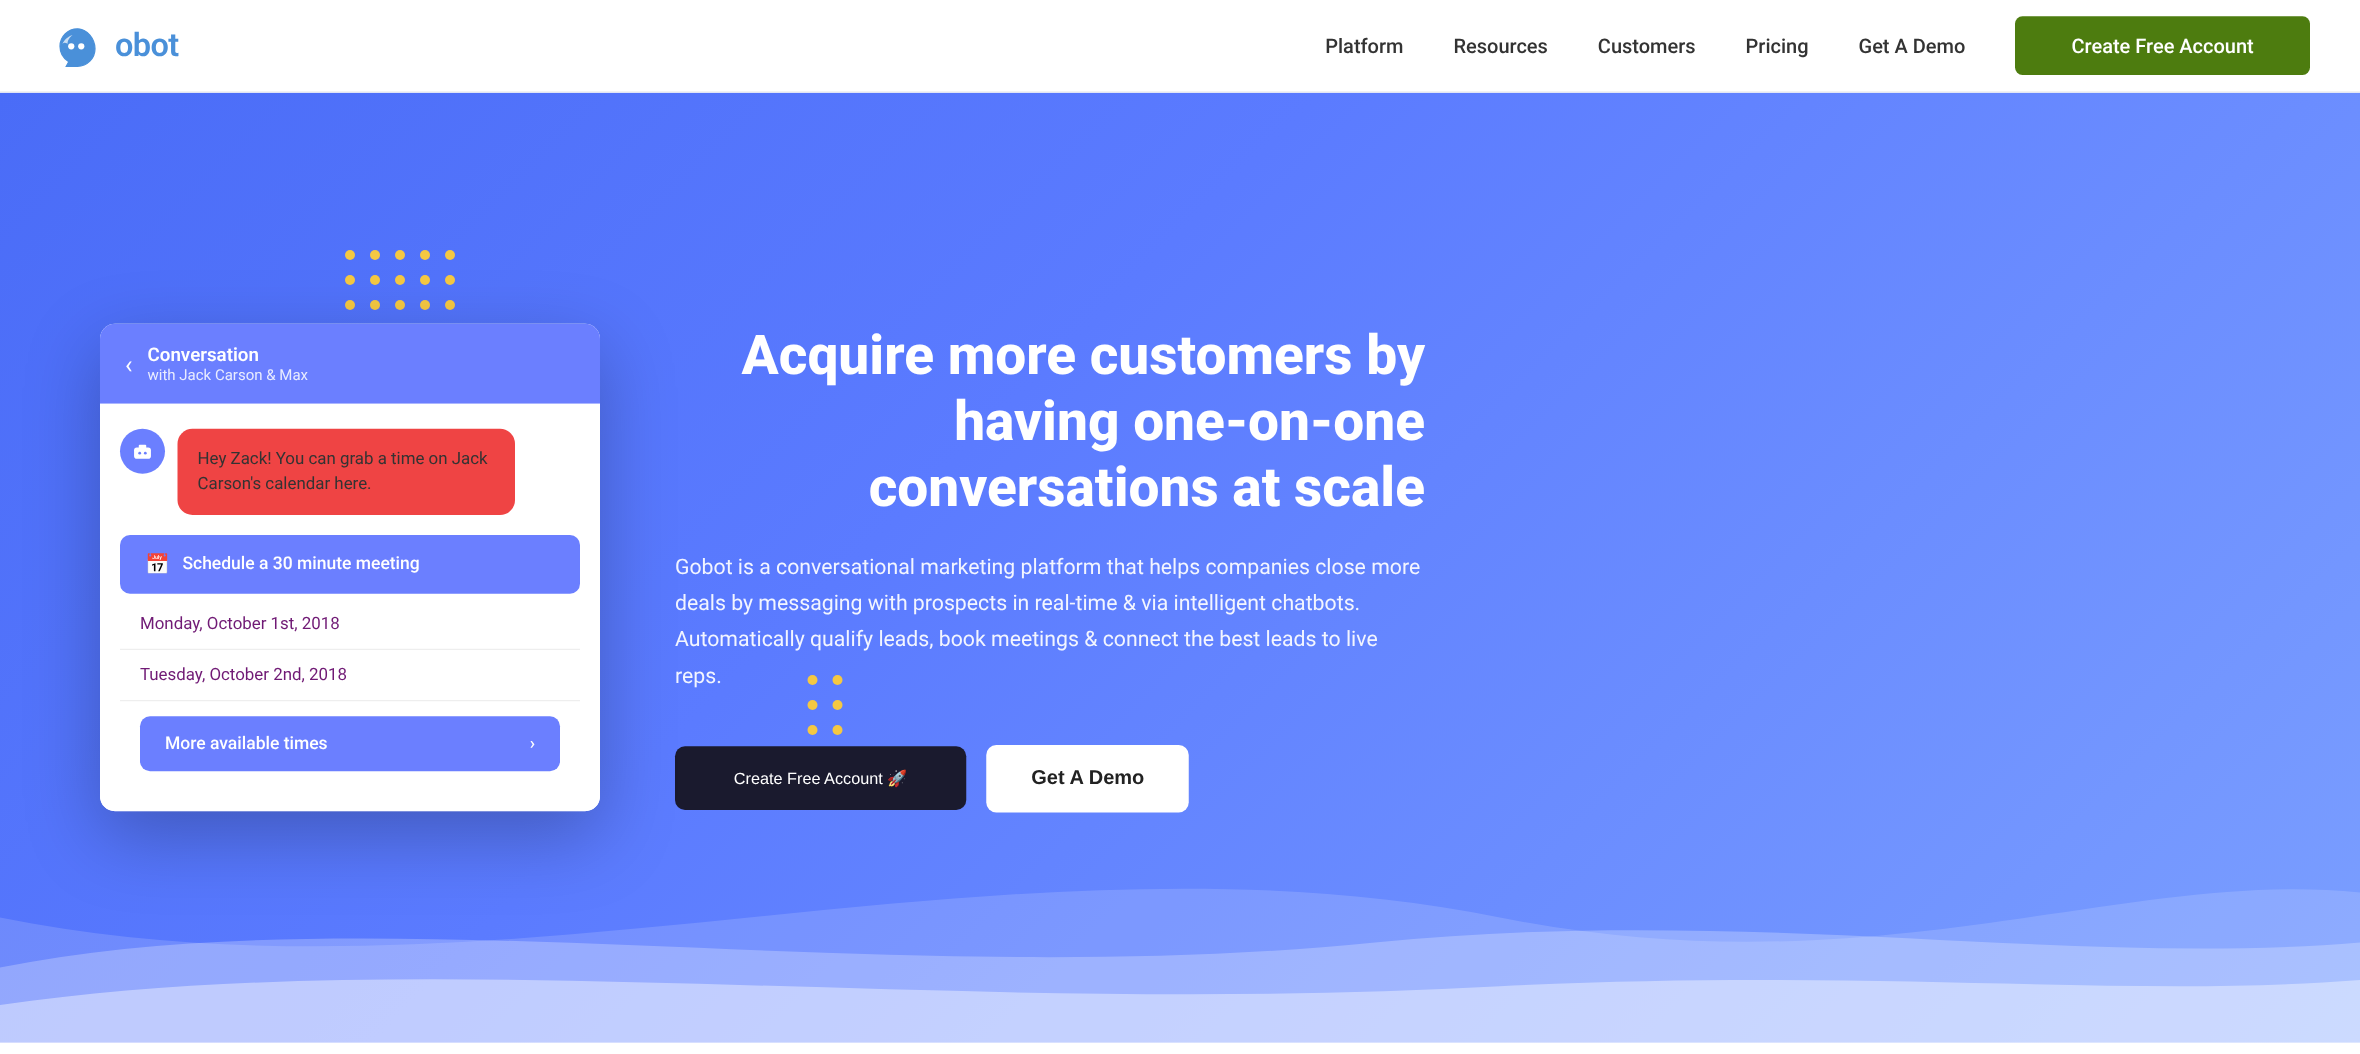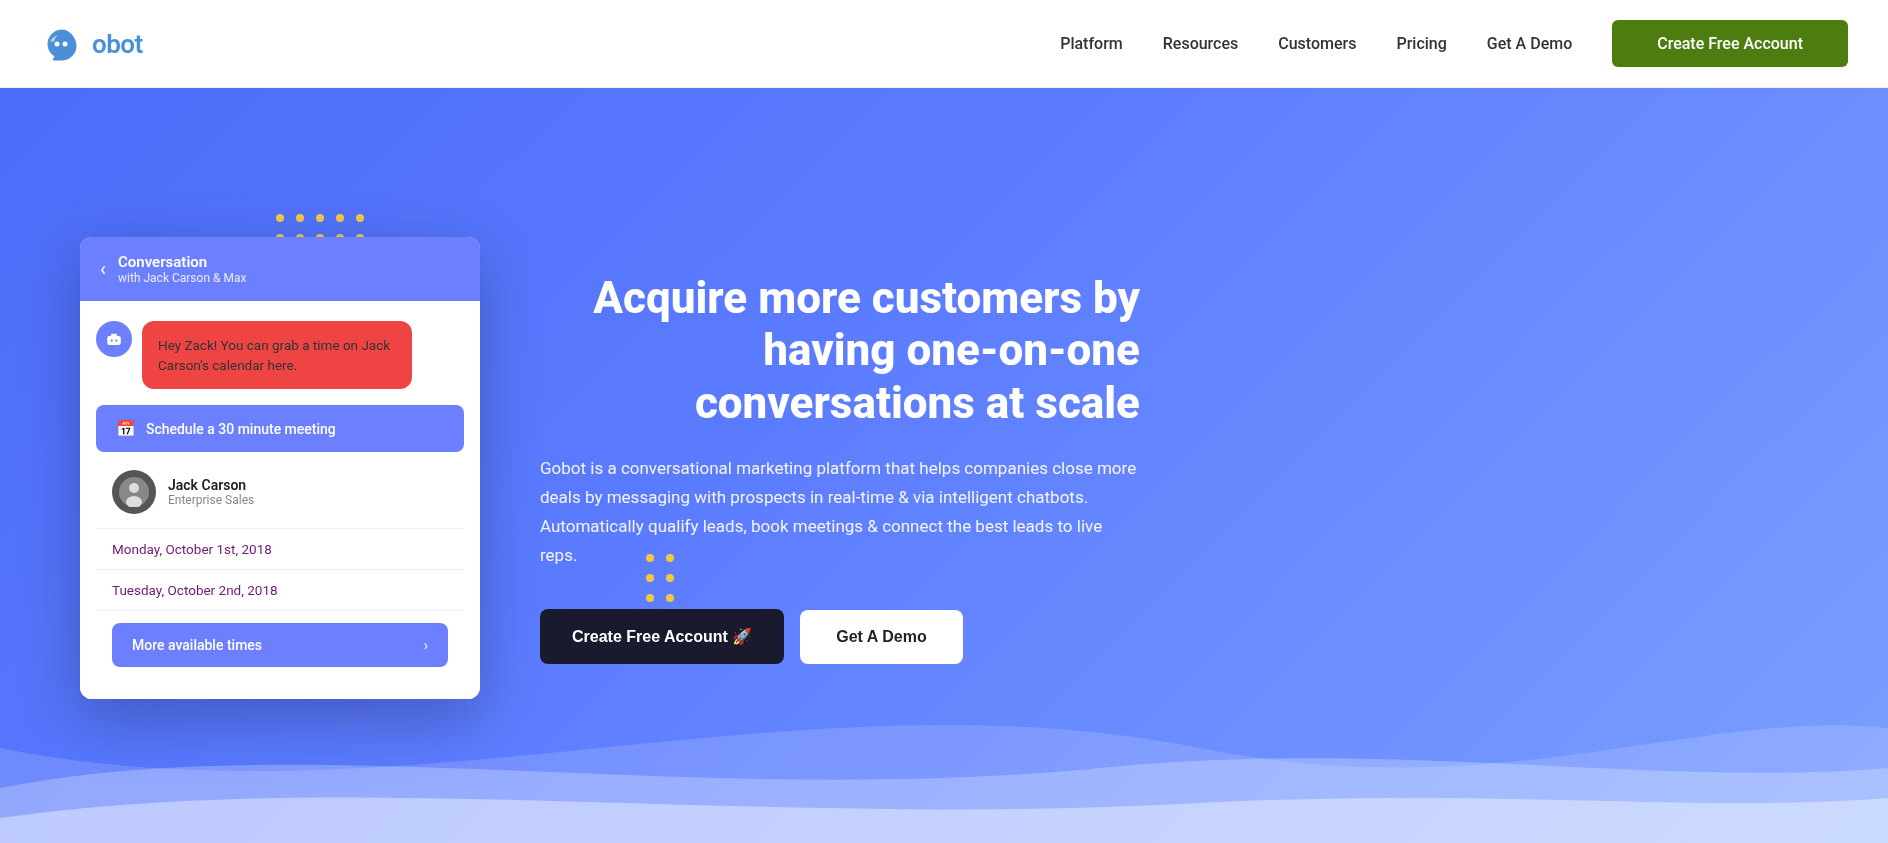--- a/index.html
+++ b/index.html
@@ -4,21 +4,21 @@
   <style>
     * { margin: 0; padding: 0; box-sizing: border-box; }
     body { font-family: -apple-system, BlinkMacSystemFont, 'Segoe UI', Roboto, sans-serif; overflow-x: hidden; }
 
     
     .navbar {
       display: flex;
       align-items: center;
       justify-content: space-between;
       padding: 0 40px;
-      height: 88px;
+      height: 74px;
       background: #fff;
       border-bottom: 1px solid #eee;
       position: relative;
       z-index: 10;
     }
     .nav-logo {
       display: flex;
       align-items: center;
       gap: 8px;
     }
@@ -243,24 +243,24 @@
       margin-bottom: 40px;
     }
     .hero-buttons {
       display: flex;
       gap: 16px;
       align-items: center;
     }
     .btn-dark {
       background: #1a1a2e;
       color: #fff;
-      padding: 18px 32px;
+      padding: 18px 47px;
       border-radius: 8px;
-      font-size: 16px;
-      font-weight: 700;
+      font-size: 13px;
+      font-weight: 400;
       cursor: pointer;
       border: none;
       display: flex;
       align-items: center;
       gap: 8px;
     }
     .btn-white {
       background: #fff;
       color: #222;
       padding: 18px 36px;
@@ -367,34 +367,20 @@
             </svg>
           </div>
           <div class="chat-bubble">Hey Zack!  You can grab a time on Jack Carson's calendar here.</div>
         </div>
 
         <div class="chat-btn-primary">
           <span class="cal-icon">📅</span>
           <span>Schedule a 30 minute meeting</span>
         </div>
 
-        <div class="chat-person-row">
-          <div class="person-avatar">
-
-            <svg width="30" height="30" viewBox="0 0 30 30">
-              <circle cx="15" cy="15" r="15" fill="#888"></circle>
-              <circle cx="15" cy="11" r="5" fill="#ddd"></circle>
-              <ellipse cx="15" cy="25" rx="8" ry="6" fill="#ddd"></ellipse>
-            </svg>
-          </div>
-          <div class="person-info">
-            <h4>Jack Carson</h4>
-            <p>Enterprise Sales</p>
-          </div>
-        </div>
 
         <div class="date-row">Monday, October 1st, 2018</div>
         <div class="date-row">Tuesday, October 2nd, 2018</div>
 
         <div class="chat-btn-more">
           <span>More available times</span>
           <span>›</span>
         </div>
       </div>
     </div>

